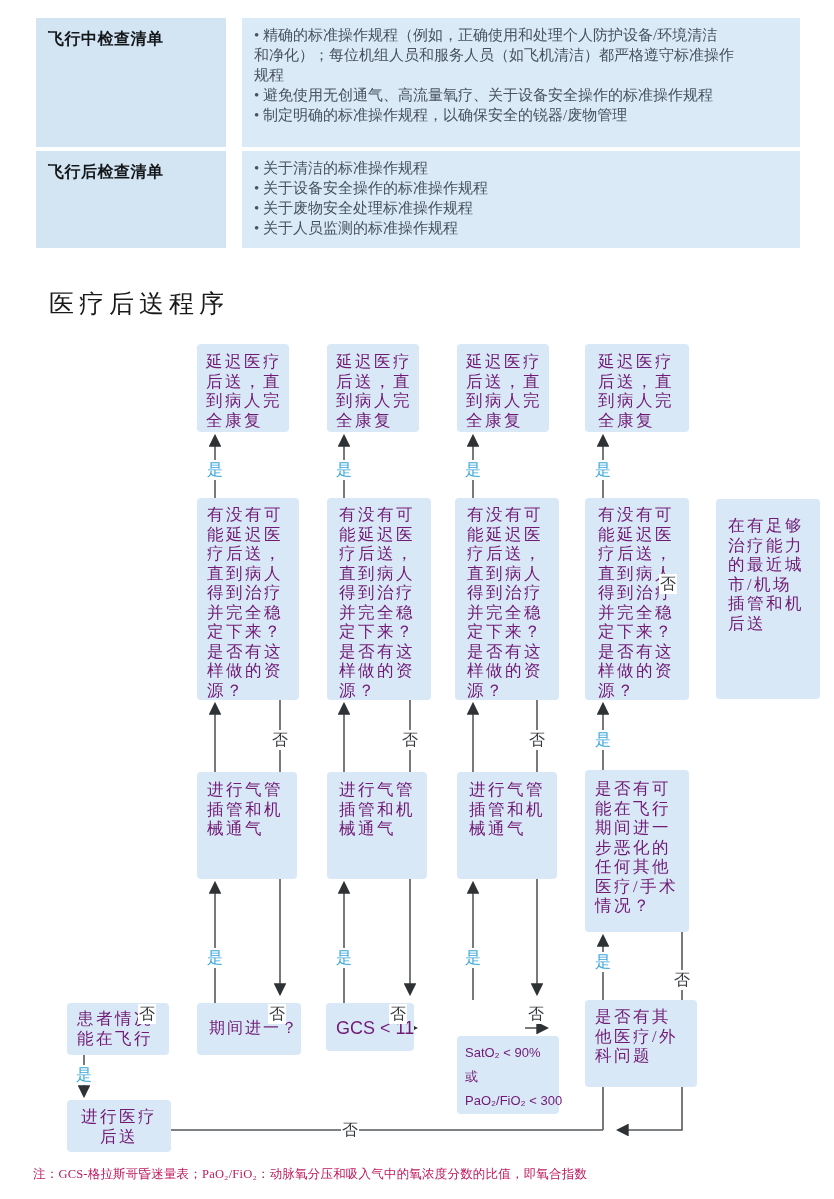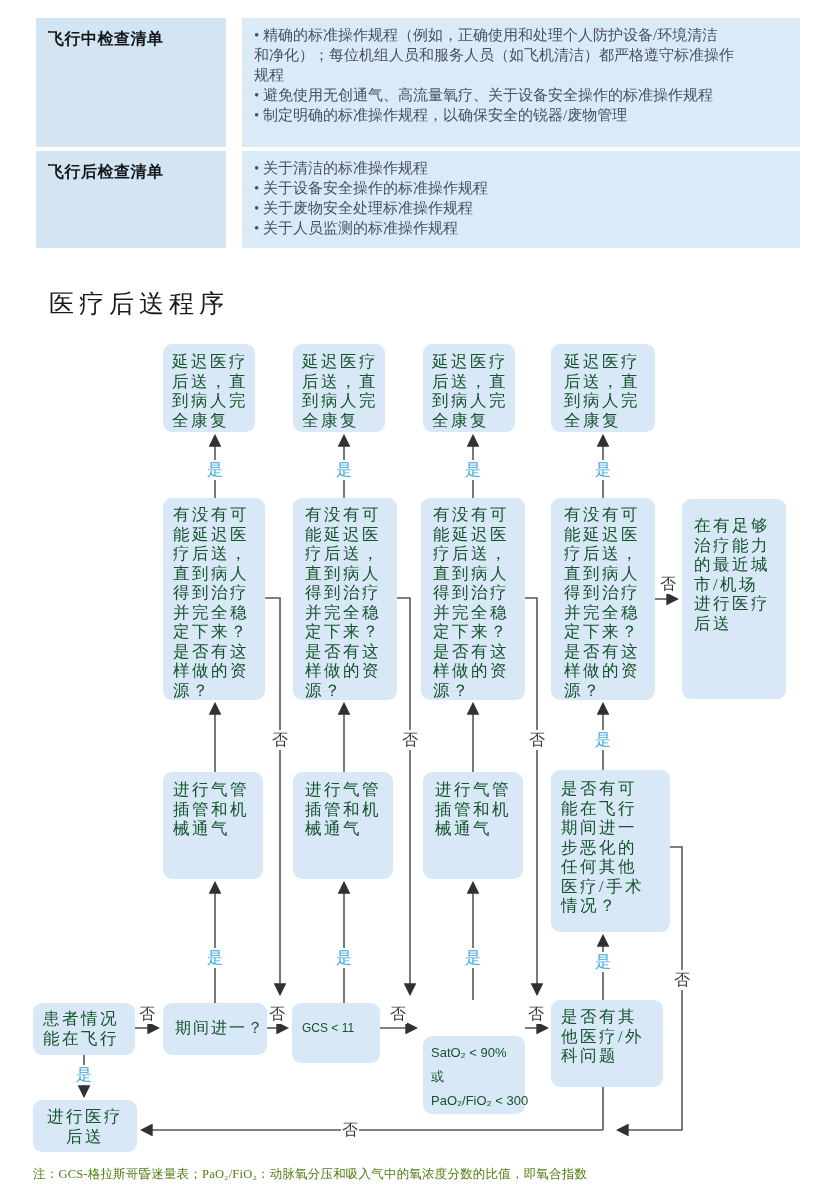--- a/index.html
+++ b/index.html
@@ -9,31 +9,31 @@
   .tcell{position:absolute;box-sizing:border-box;}
   .tlabel{left:36px;width:190px;background:#d3e4f2;padding:11px 0 0 12px;
           font-weight:bold;font-size:16px;color:#14171a;letter-spacing:0.5px;}
   .tbody{left:242px;width:558px;background:#dbeaf7;padding:7px 10px 0 12px;
          font-size:15px;line-height:20px;color:#47525e;}
   .titem{white-space:pre-line;}
   
   .sec-title{position:absolute;left:33px;top:287px;font-size:25px;letter-spacing:5px;
              color:#191919;font-weight:400;margin-left:16px;}
   
-  .box{position:absolute;box-sizing:border-box;background:#d9e8f6;border-radius:9px;
-       white-space:pre;font-size:16.5px;line-height:19.5px;letter-spacing:2.5px;color:#14532d;}
+  .box{position:absolute;box-sizing:border-box;background:#d9e8f6;border-radius:4px;
+       white-space:pre;font-size:16.5px;line-height:19.5px;letter-spacing:2.5px;color:#701a75;margin-left:34px;}
   .lat{font-family:"Liberation Sans","DejaVu Sans",sans-serif;letter-spacing:0;}
   
   .lbl{position:absolute;transform:translate(-50%,-50%);background:#ffffff;padding:2px 1px;
        font-size:16px;line-height:1;}
   .yes{color:#38a6db;}
   .no{color:#35393c;}
   svg.wires{position:absolute;left:0;top:0;}
   .footnote{position:absolute;left:33px;top:1166px;width:770px;font-size:12.5px;
-            color:#4d7c0f;letter-spacing:0.2px;}
+            color:#be185d;letter-spacing:0.2px;}
 </style>
 </head>
 <body>
 
 <div class="page">
 
   <div class="tcell tlabel" style="top:18px;height:129px">飞行中检查清单</div>
   <div class="tcell tbody" style="top:18px;height:129px">
     <div class="titem">• 精确的标准操作规程（例如，正确使用和处理个人防护设备/环境清洁
 和净化）；每位机组人员和服务人员（如飞机清洁）都严格遵守标准操作
@@ -149,44 +149,44 @@
 并完全稳
 定下来？
 是否有这
 样做的资
 源？</div>
 
   <div class="box" style="left:682px;top:499px;width:104px;height:200px;padding:17px 0 0 12px">在有足够
 治疗能力
 的最近城
 市/机场
-进行医疗
+插管和机
 后送</div>
 
   <div class="box" style="left:163px;top:772px;width:100px;height:107px;padding:8px 0 0 10px">进行气管
 插管和机
 械通气</div>
   <div class="box" style="left:293px;top:772px;width:100px;height:107px;padding:8px 0 0 12px">进行气管
 插管和机
 械通气</div>
   <div class="box" style="left:423px;top:772px;width:100px;height:107px;padding:8px 0 0 12px">进行气管
 插管和机
 械通气</div>
-  <div class="box" style="left:551px;top:770px;width:119px;height:162px;padding:9px 0 0 10px">是否有可
+  <div class="box" style="left:551px;top:770px;width:104px;height:162px;padding:9px 0 0 10px">是否有可
 能在飞行
 期间进一
 步恶化的
 任何其他
 医疗/手术
 情况？</div>
 
   <div class="box" style="left:33px;top:1003px;width:102px;height:52px;padding:6px 0 0 10px">患者情况
 能在飞行</div>
   <div class="box" style="left:163px;top:1003px;width:104px;height:52px;padding:15px 0 0 12px;font-size:16px;letter-spacing:2px">期间进一？</div>
-  <div class="box lat" style="left:292px;top:1003px;width:88px;height:60px;padding:16px 0 0 10px;font-size:12px">GCS &lt; 11</div>
+  <div class="box lat" style="left:292px;top:1003px;width:88px;height:48px;padding:16px 0 0 10px;font-size:18px">GCS &lt; 11</div>
   <div class="box lat" style="left:423px;top:1036px;width:102px;height:78px;padding:5px 0 0 8px;font-size:13px;line-height:24px">SatO₂ &lt; 90%
 或
 PaO₂/FiO₂ &lt; 300</div>
   <div class="box" style="left:551px;top:1000px;width:112px;height:87px;padding:7px 0 0 10px">是否有其
 他医疗/外
 科问题</div>
   <div class="box" style="left:33px;top:1100px;width:104px;height:52px;padding:7px 0 0 0;text-align:center">进行医疗
 后送</div>
 
   <div class="lbl yes" style="left:215px;top:470px">是</div>

